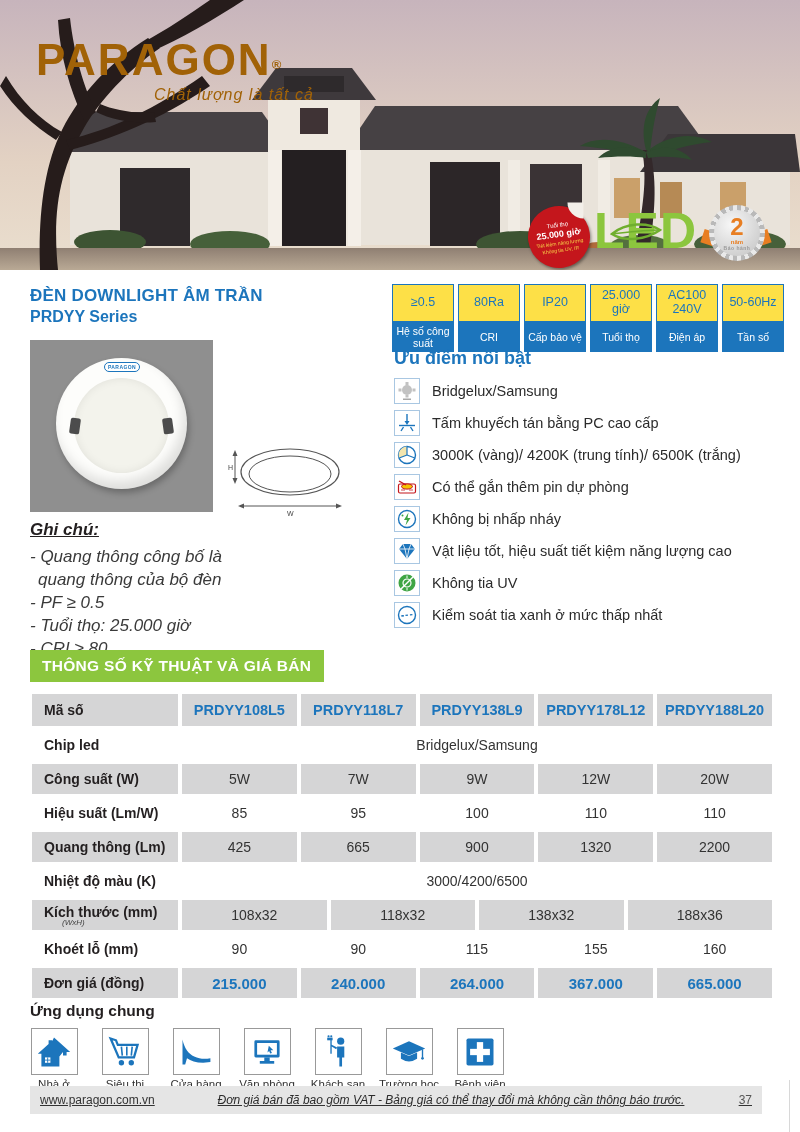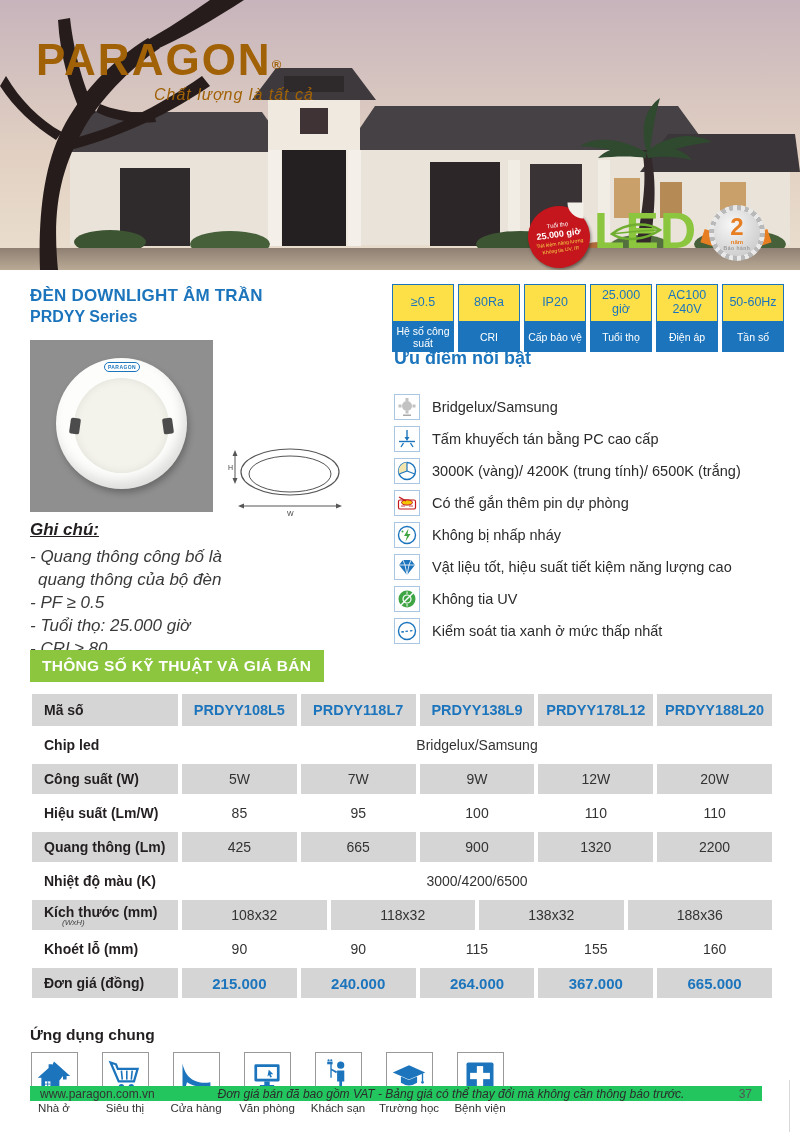--- a/index.html
+++ b/index.html
@@ -64,21 +64,21 @@
   
   .spec-row { position:absolute; left:392px; top:284px; display:flex; gap:4px; }
   .spec-badge { width:62px; display:flex; flex-direction:column; }
   .spec-value { height:38px; border:1px solid #1C75BC; background:#fde047; color:#1C75BC;
                 display:flex; align-items:center; justify-content:center; text-align:center;
                 font-size:12.5px; line-height:1.1; padding:1px; }
   .spec-label { min-height:30px; background:#1C75BC; color:#fff; display:flex; align-items:center;
                 justify-content:center; text-align:center; font-size:10.5px; line-height:1.15; padding:2px 1px; }
   
   .features { position:absolute; left:394px; top:348px; width:396px; }
-  .features-title { color:#1C75BC; font-weight:800; font-size:18px; margin-bottom:22px; }
+  .features-title { color:#1C75BC; font-weight:800; font-size:18px; margin-bottom:6px; }
   .feature { display:flex; align-items:center; gap:12px; height:32px; }
   .f-icon { width:26px; height:26px; border:1px solid #a9c7e2; background:#fff; flex:0 0 26px;
             display:flex; align-items:center; justify-content:center; }
   .f-text { font-size:14.5px; color:#2b2b2b; }
   
   .section-bar { position:absolute; left:30px; top:650px; background:#8CC63E; color:#fff;
                  font-weight:800; font-size:15.5px; padding:7px 13px 7px 12px; letter-spacing:.3px; }
   
   .spec-table { position:absolute; left:30px; top:692px; width:744px; font-size:14px; }
   .t-row { display:flex; }
@@ -90,29 +90,29 @@
   .t-span { flex:5; color:#333; }
   .t-row.gray > div { background:#D5D5D6; }
   .t-row.white > div { background:#fff; }
   .t-row { height:34px; }
   .t-row.head { height:36px; }
   .t-row.head .t-cell { color:#1C75BC; font-weight:800; font-size:14.5px; }
   .t-row.price .t-cell { color:#1C75BC; font-weight:800; font-size:15px; }
   .sub-label { font-size:8px; font-weight:400; color:#444; margin-left:18px; margin-top:-2px;font-style:italic; }
   
   .apps { position:absolute; left:30px; top:1002px; }
-  .apps-title { font-size:15.5px; font-weight:800; margin-bottom:8px;margin-top:24px; }
+  .apps-title { font-size:15.5px; font-weight:800; margin-bottom:8px; }
   .apps-row { display:flex; gap:23px; }
   .app { display:flex; flex-direction:column; align-items:center; width:48px; }
   .app-box { width:47px; height:47px; border:1px solid #999; background:#fff;
              display:flex; align-items:center; justify-content:center; }
   .app-label { font-size:11.5px; color:#333; margin-top:3px; white-space:nowrap; }
   
-  .footer { position:absolute; left:30px; top:1086px; width:732px; height:15px; background:#22c55e;
-            display:flex; align-items:center; padding:0 10px; font-size:12px; color:#333; }
+  .footer { position:absolute; left:30px; top:1086px; width:732px; height:28px; background:#e5e5e5;
+            display:flex; align-items:center; padding:0 10px; font-size:12px; color:#333;text-decoration:underline; }
   .f-site { width:170px; }
   .f-note { flex:1; text-align:center; font-style:italic; color:#2b2b2b; }
   .f-page { width:60px; text-align:right; color:#555; }
   .page-edge { position:absolute; right:10px; top:1080px; width:1px; height:52px; background:#d8d8d8; }
 </style>
 </head>
 <body>
 
 <div class="photo">
   <svg width="800" height="270" viewBox="0 0 800 270">

